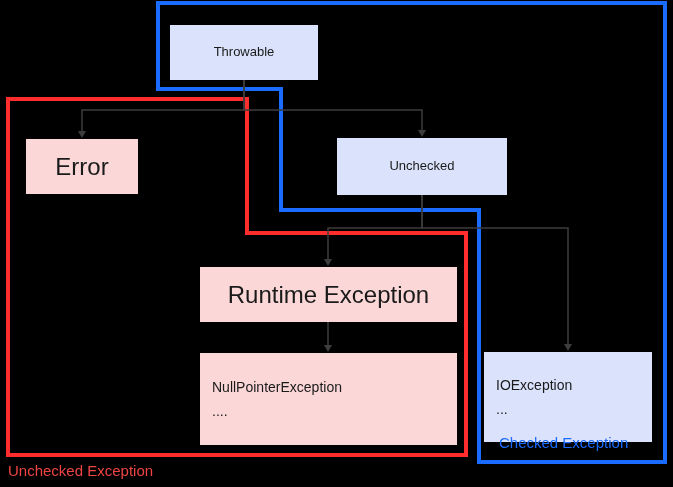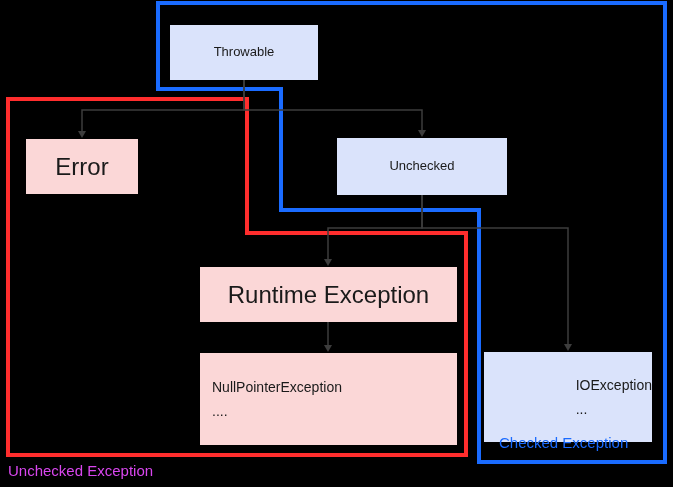--- a/index.html
+++ b/index.html
@@ -46,21 +46,21 @@
 
   .t-lg { font-size: 13px; }
   .t-md { font-size: 24px; }
   .t-sm { font-size: 14px; }
 
   .region-label {
     position: absolute;
     font-size: 15px;
     white-space: nowrap;
   }
-  .label-unchecked { color: #d946ef; left: 8px; top: 462px; }
+  .label-unchecked { color: #ef4444; left: 8px; top: 462px; }
   .label-checked   { color: #1a6bff; left: 499px; top: 434px; }
 
   .listbox .line-gap { display: block; height: 6px; }
 </style>
 </head>
 <body>
 
 <div id="canvas">
 
   <svg id="svg-layer" viewBox="0 0 673 487" xmlns="http://www.w3.org/2000/svg">
@@ -112,21 +112,21 @@
   </div>
 
   <div class="node node-red listbox t-sm" style="left:200px; top:353px; width:257px; height:92px;">
     <div>
       <div>NullPointerException</div>
       <span class="line-gap"></span>
       <div>....</div>
     </div>
   </div>
 
-  <div class="node node-blue listbox t-sm" style="left:484px; top:352px; width:168px; height:90px;justify-content:flex-end;">
+  <div class="node node-blue listbox t-sm" style="left:484px; top:352px; width:168px; height:90px;">
     <div>
       <div>IOException</div>
       <span class="line-gap"></span>
       <div>...</div>
     </div>
   </div>
 
   <div class="region-label label-unchecked">Unchecked Exception</div>
 
   <div class="region-label label-checked">Checked Exception</div>

